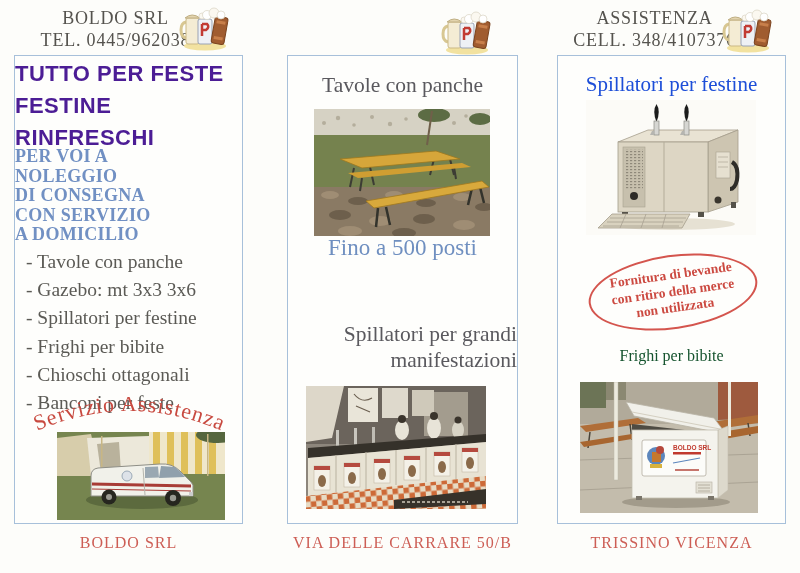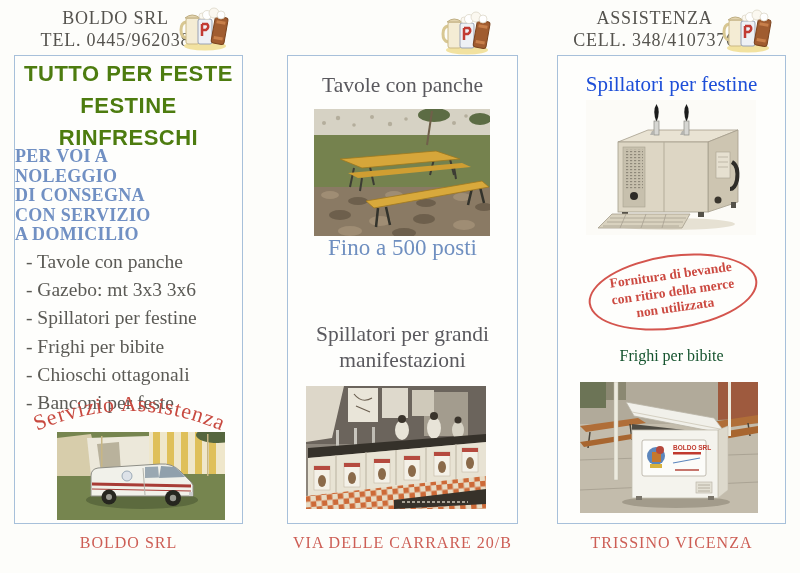--- a/index.html
+++ b/index.html
@@ -11,35 +11,35 @@
   #hdr-right{left:552px;top:7px;width:205px;}
   .mug-icon{position:absolute;width:52px;height:44px;}
   #mug1{left:179px;top:7px;}
   #mug2{left:441px;top:11px;}
   #mug3{left:722px;top:9px;}
   .panel{position:absolute;top:55px;height:469px;border:1.5px solid #a7c0da;background:#fefefc;
          box-sizing:border-box;}
   #panel-left{left:14px;width:229px;}
   #panel-mid{left:287px;width:231px;}
   #panel-right{left:557px;width:229px;}
-  .lp-title{position:absolute;top:2px;left:0;right:0;text-align:center;color:#4d7c0f;
+  .lp-title{position:absolute;top:2px;left:0;right:0;color:#4c1d95;
             font-family:"Liberation Sans",sans-serif;font-weight:bold;font-size:22px;
             line-height:32px;letter-spacing:.5px;}
   .lp-sub{position:absolute;top:91px;left:0;right:0;color:#7190c3;
           font-weight:bold;font-size:18px;line-height:19.5px;letter-spacing:.3px;}
   .lp-list{position:absolute;top:192px;left:11px;right:0;color:#5b5a55;font-size:19.5px;
            line-height:28.2px;}
   .arc-svg{position:absolute;top:335px;left:1px;}
   .van-svg{position:absolute;top:376px;left:42px;}
   .mp-title{position:absolute;top:16px;left:0;right:0;text-align:center;color:#5a595e;
             font-size:21.5px;line-height:26px;}
   .photo-tables{position:absolute;top:53px;left:26px;}
   .mp-caption{position:absolute;top:179px;left:0;right:0;text-align:center;color:#6f8fc0;
               font-size:23px;}
-  .mp-title2{position:absolute;top:265px;left:0;right:0;text-align:center;color:#5a595e;
+  .mp-title2{position:absolute;top:265px;left:0;right:0;text-align:right;color:#5a595e;
              font-size:21.5px;line-height:26px;}
   .photo-bar{position:absolute;top:330px;left:18px;}
   .rp-title{position:absolute;top:16px;left:0;right:0;text-align:center;color:#1d4ed8;
             font-size:21px;}
   .photo-disp{position:absolute;top:44px;left:28px;}
   .stamp{position:absolute;top:199px;left:30px;width:166px;height:70px;
          border:2.5px solid #d4554e;border-radius:50%;transform:rotate(-8deg);
          display:flex;flex-direction:column;align-items:center;justify-content:center;
          color:#cc4a41;font-weight:bold;font-size:13.5px;line-height:16.5px;}
   .rp-title2{position:absolute;top:291px;left:0;right:0;text-align:center;color:#14532d;
@@ -337,16 +337,16 @@
       <path d="M93,81 l27,-5" stroke="#5c86bc" stroke-width="1.2"></path>
       <path d="M95,88 h24" stroke="#b5483c" stroke-width="1.5"></path>
       <rect x="116" y="100" width="16" height="11" fill="#e3e0d4" stroke="#b5b0a2" stroke-width="0.6"></rect>
       <path d="M118,103 h12 M118,106 h12 M118,109 h12" stroke="#a9a395" stroke-width="0.8"></path>
       <rect x="56" y="114" width="6" height="4" fill="#7a756a"></rect>
       <rect x="128" y="114" width="6" height="4" fill="#7a756a"></rect>
     </svg>
   </div>
 
   <div class="ftr" id="ftr-left">BOLDO SRL</div>
-  <div class="ftr" id="ftr-mid">VIA DELLE CARRARE 20/B</div>
+  <div class="ftr" id="ftr-mid">VIA DELLE CARRARE 50/B</div>
   <div class="ftr" id="ftr-right">TRISSINO VICENZA</div>
 
 </div>
 
 </body></html>

